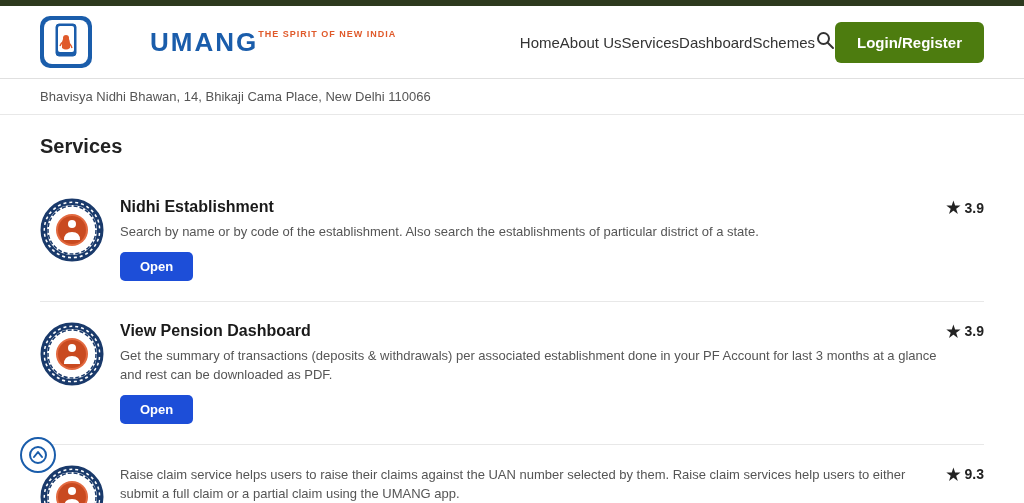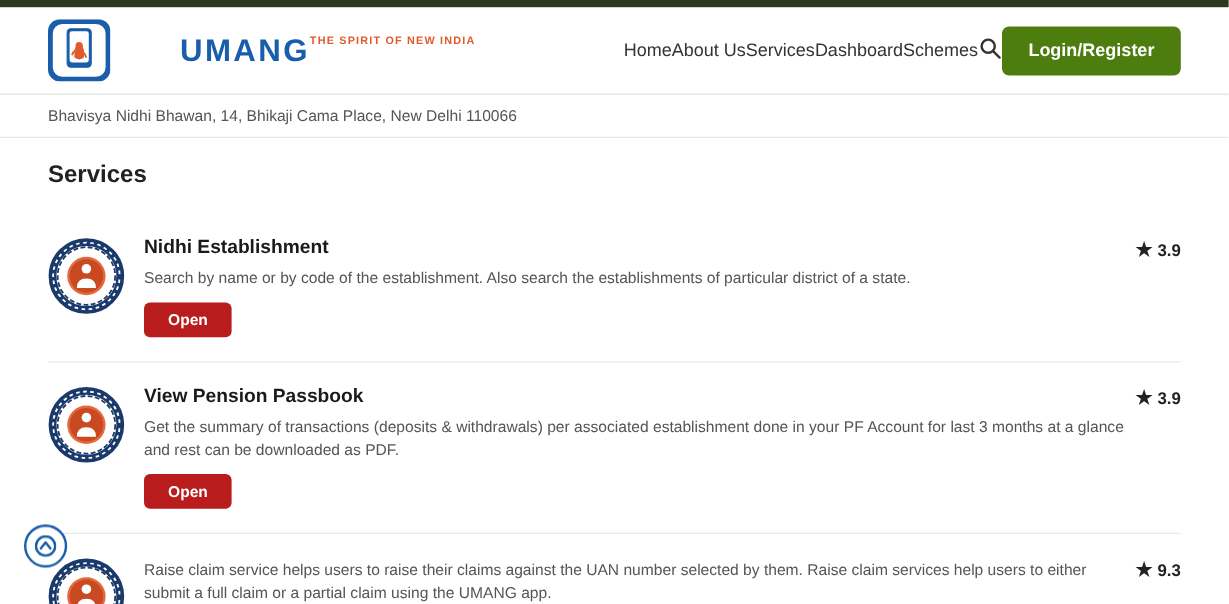--- a/index.html
+++ b/index.html
@@ -130,21 +130,21 @@
 
     .service-desc {
       font-size: 13px;
       color: #555;
       line-height: 1.5;
       margin-bottom: 10px;
       max-width: 820px;
     }
 
     .open-btn {
-      background: #b91c1c;
+      background: #1d4ed8;
       color: #fff;
       border: none;
       padding: 7px 20px;
       border-radius: 5px;
       font-size: 13px;
       font-weight: 600;
       cursor: pointer;
       text-align: right;
     }
 
@@ -278,21 +278,21 @@
           <circle cx="32" cy="32" r="16" fill="#e05a2b" opacity="0.9"></circle>
           <circle cx="32" cy="32" r="14" fill="#c94a20"></circle>
 
           <circle cx="32" cy="26" r="4" fill="white"></circle>
           <path d="M24 42 Q24 34 32 34 Q40 34 40 42" fill="white"></path>
 
           <circle cx="32" cy="32" r="28" fill="none" stroke="#1a3a6b" stroke-width="4" stroke-dasharray="3 3"></circle>
         </svg>
       </div>
       <div class="service-content">
-        <div class="service-title">View Pension Passbook</div>
+        <div class="service-title">View Pension Dashboard</div>
         <div class="service-desc">Get the summary of transactions (deposits &amp; withdrawals) per associated establishment done in your PF Account for last 3 months at a glance and rest can be downloaded as PDF.</div>
         <button class="open-btn">Open</button>
       </div>
       <div class="rating">
         <span class="star">★</span>
         <span>3.9</span>
       </div>
     </div>
       <div class="service-item">
       <div class="service-icon">

